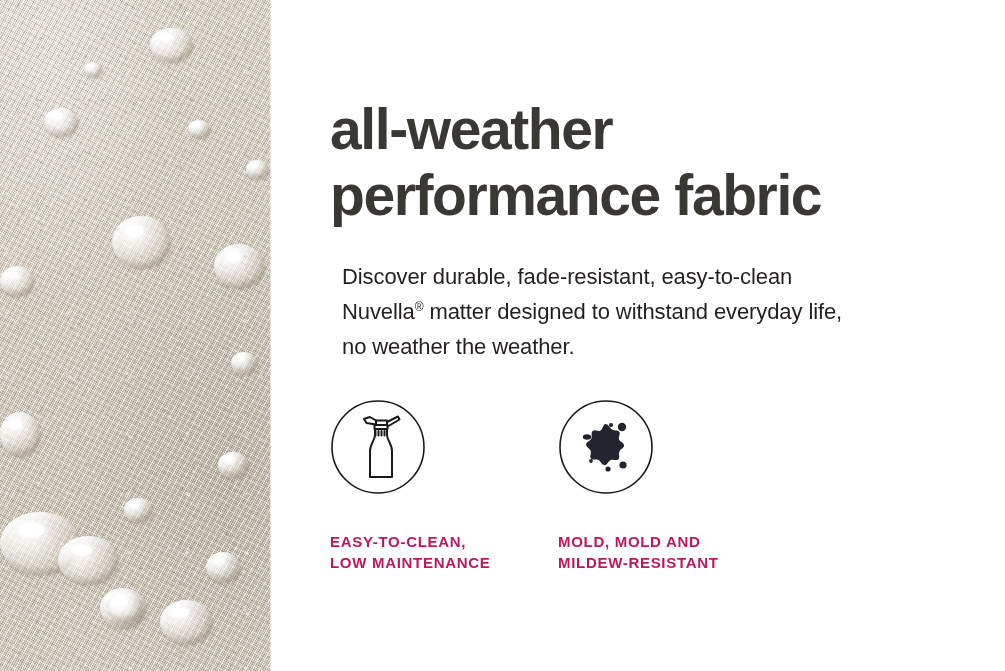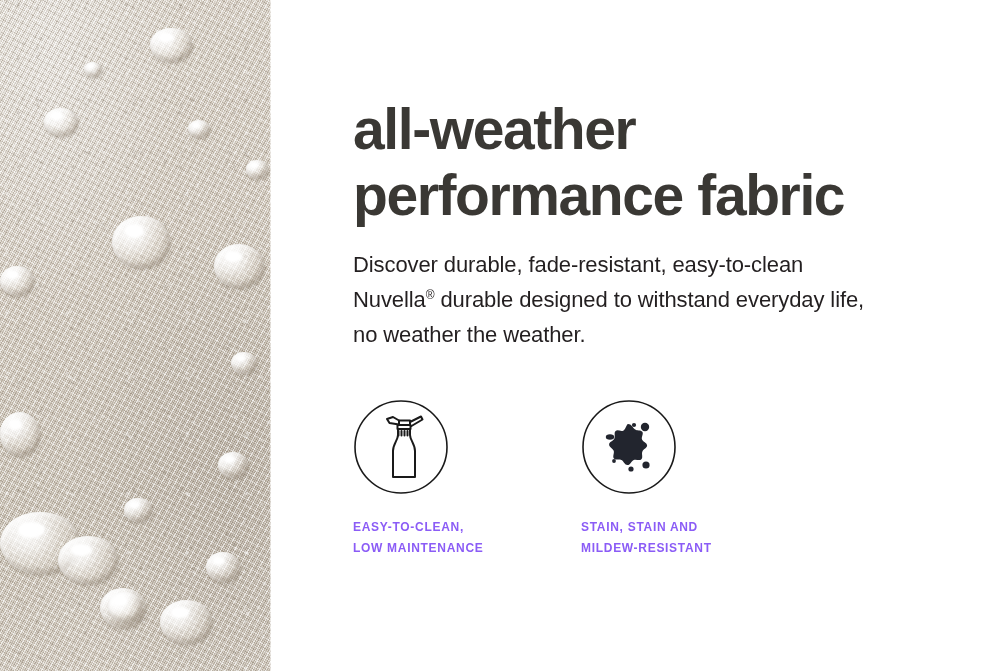--- a/index.html
+++ b/index.html
@@ -13,21 +13,20 @@
     font-family: "Liberation Sans", sans-serif;
     overflow: hidden;
   }
   .banner {
     position: relative;
     width: 1005px;
     height: 671px;
     background: #ffffff;
     display: flex;
     flex-direction: row;
-    gap: 23px;
   }
 
   
   .photo-panel {
     position: relative;
     width: 271px;
     height: 671px;
     flex: 0 0 271px;
     overflow: hidden;
     background: #cdc6bb;
@@ -131,21 +130,21 @@
     left: 59px;
     font-size: 57px;
     line-height: 66px;
     font-weight: 700;
     letter-spacing: -1.4px;
     color: #3a3834;
     white-space: pre-line;
     font-family: "Liberation Sans", sans-serif;
   }
   .subcopy {
-    margin: 0;
+    margin: 12px;
     position: absolute;
     top: 247px;
     left: 59px;
     font-size: 22px;
     line-height: 35px;
     font-weight: 400;
     color: #231f20;
     letter-spacing: -0.1px;
   }
   .subcopy sup {
@@ -166,26 +165,26 @@
     width: 228px;
     flex: 0 0 228px;
   }
   .feature:last-child { flex: 0 0 210px; width: 210px; }
   .icon-circle {
     width: 96px;
     height: 96px;
     display: block;
   }
   .feature-caption {
-    margin-top: 22px;
-    font-size: 12px;
+    margin-top: 36px;
+    font-size: 15px;
     line-height: 21px;
     font-weight: 700;
     letter-spacing: 0.7px;
-    color: #8b5cf6;
+    color: #be185d;
     white-space: pre-line;
   }
 </style>
 </head>
 <body>
 
 <div class="banner">
 
   <div class="photo-panel">
     <div class="fabric-base"></div>
@@ -214,21 +213,21 @@
     <div class="panel-edge"></div>
   </div>
 
   <div class="content">
 
     <h1 class="headline">all-weather
 performance fabric</h1>
 
     <p class="subcopy">
       <span>Discover durable, fade-resistant, easy-to-clean</span><br>
-      <span>Nuvella</span><sup>®</sup><span> durable designed to withstand everyday life,</span><br>
+      <span>Nuvella</span><sup>®</sup><span> matter designed to withstand everyday life,</span><br>
       <span>no weather the weather.</span>
     </p>
 
     <div class="features">
 
       <div class="feature">
         <svg class="icon-circle" viewBox="0 0 96 96">
           <circle cx="48" cy="48" r="46" fill="none" stroke="#1a1a1a" stroke-width="1.6"></circle>
           <g fill="none" stroke="#1a1a1a" stroke-width="2" stroke-linejoin="round" stroke-linecap="round">
             <path d="M40 78 L40 52 C40 45 45 41 45 36 L45 30 L57 30 L57 36 C57 41 62 45 62 52 L62 78 Z"></path>
@@ -247,20 +246,20 @@
         <svg class="icon-circle" viewBox="0 0 96 96">
           <circle cx="48" cy="48" r="46" fill="none" stroke="#1a1a1a" stroke-width="1.6"></circle>
           <path fill="#22252e" d="M47 25 c3.5 0 4.6 3.4 6.8 5.2 2.3 1.9 5.9 0.4 7.5 2.6 1.5 2.2 -1.2 5.1 -0.3 7.6 0.9 2.5 4.9 3.1 5.1 5.8 0.2 2.7 -3.6 3.7 -4.7 6.2 -1.1 2.5 0.9 5.9 -1 7.8 -1.9 1.9 -5.1 -0.3 -7.6 0.7 -2.5 1 -3.5 5 -6.2 5.2 -2.7 0.2 -3.8 -3.6 -6.1 -5 -2.3 -1.4 -6 0.3 -7.6 -1.7 -1.6 -2 0.6 -5.2 -0.2 -7.7 -0.8 -2.5 -4.7 -3.6 -4.6 -6.3 0.1 -2.7 4 -3.3 5.2 -5.7 1.2 -2.4 -0.6 -6 1.3 -7.7 1.9 -1.7 5 0.6 7.5 -0.3 2.5 -0.9 3.4 -6.7 4.9 -6.7 z"></path>
           <circle fill="#22252e" cx="64" cy="28" r="4.2"></circle>
           <circle fill="#22252e" cx="53" cy="26" r="2.1"></circle>
           <ellipse fill="#22252e" cx="29" cy="38" rx="4.2" ry="2.8"></ellipse>
           <circle fill="#22252e" cx="65" cy="66" r="3.6"></circle>
           <circle fill="#22252e" cx="50" cy="70" r="2.6"></circle>
           <circle fill="#22252e" cx="33" cy="62" r="1.9"></circle>
         </svg>
-        <div class="feature-caption">STAIN, STAIN AND
+        <div class="feature-caption">MOLD, MOLD AND
 MILDEW-RESISTANT</div>
       </div>
 
 
     </div>
   </div>
 </div>
 
 </body></html>

